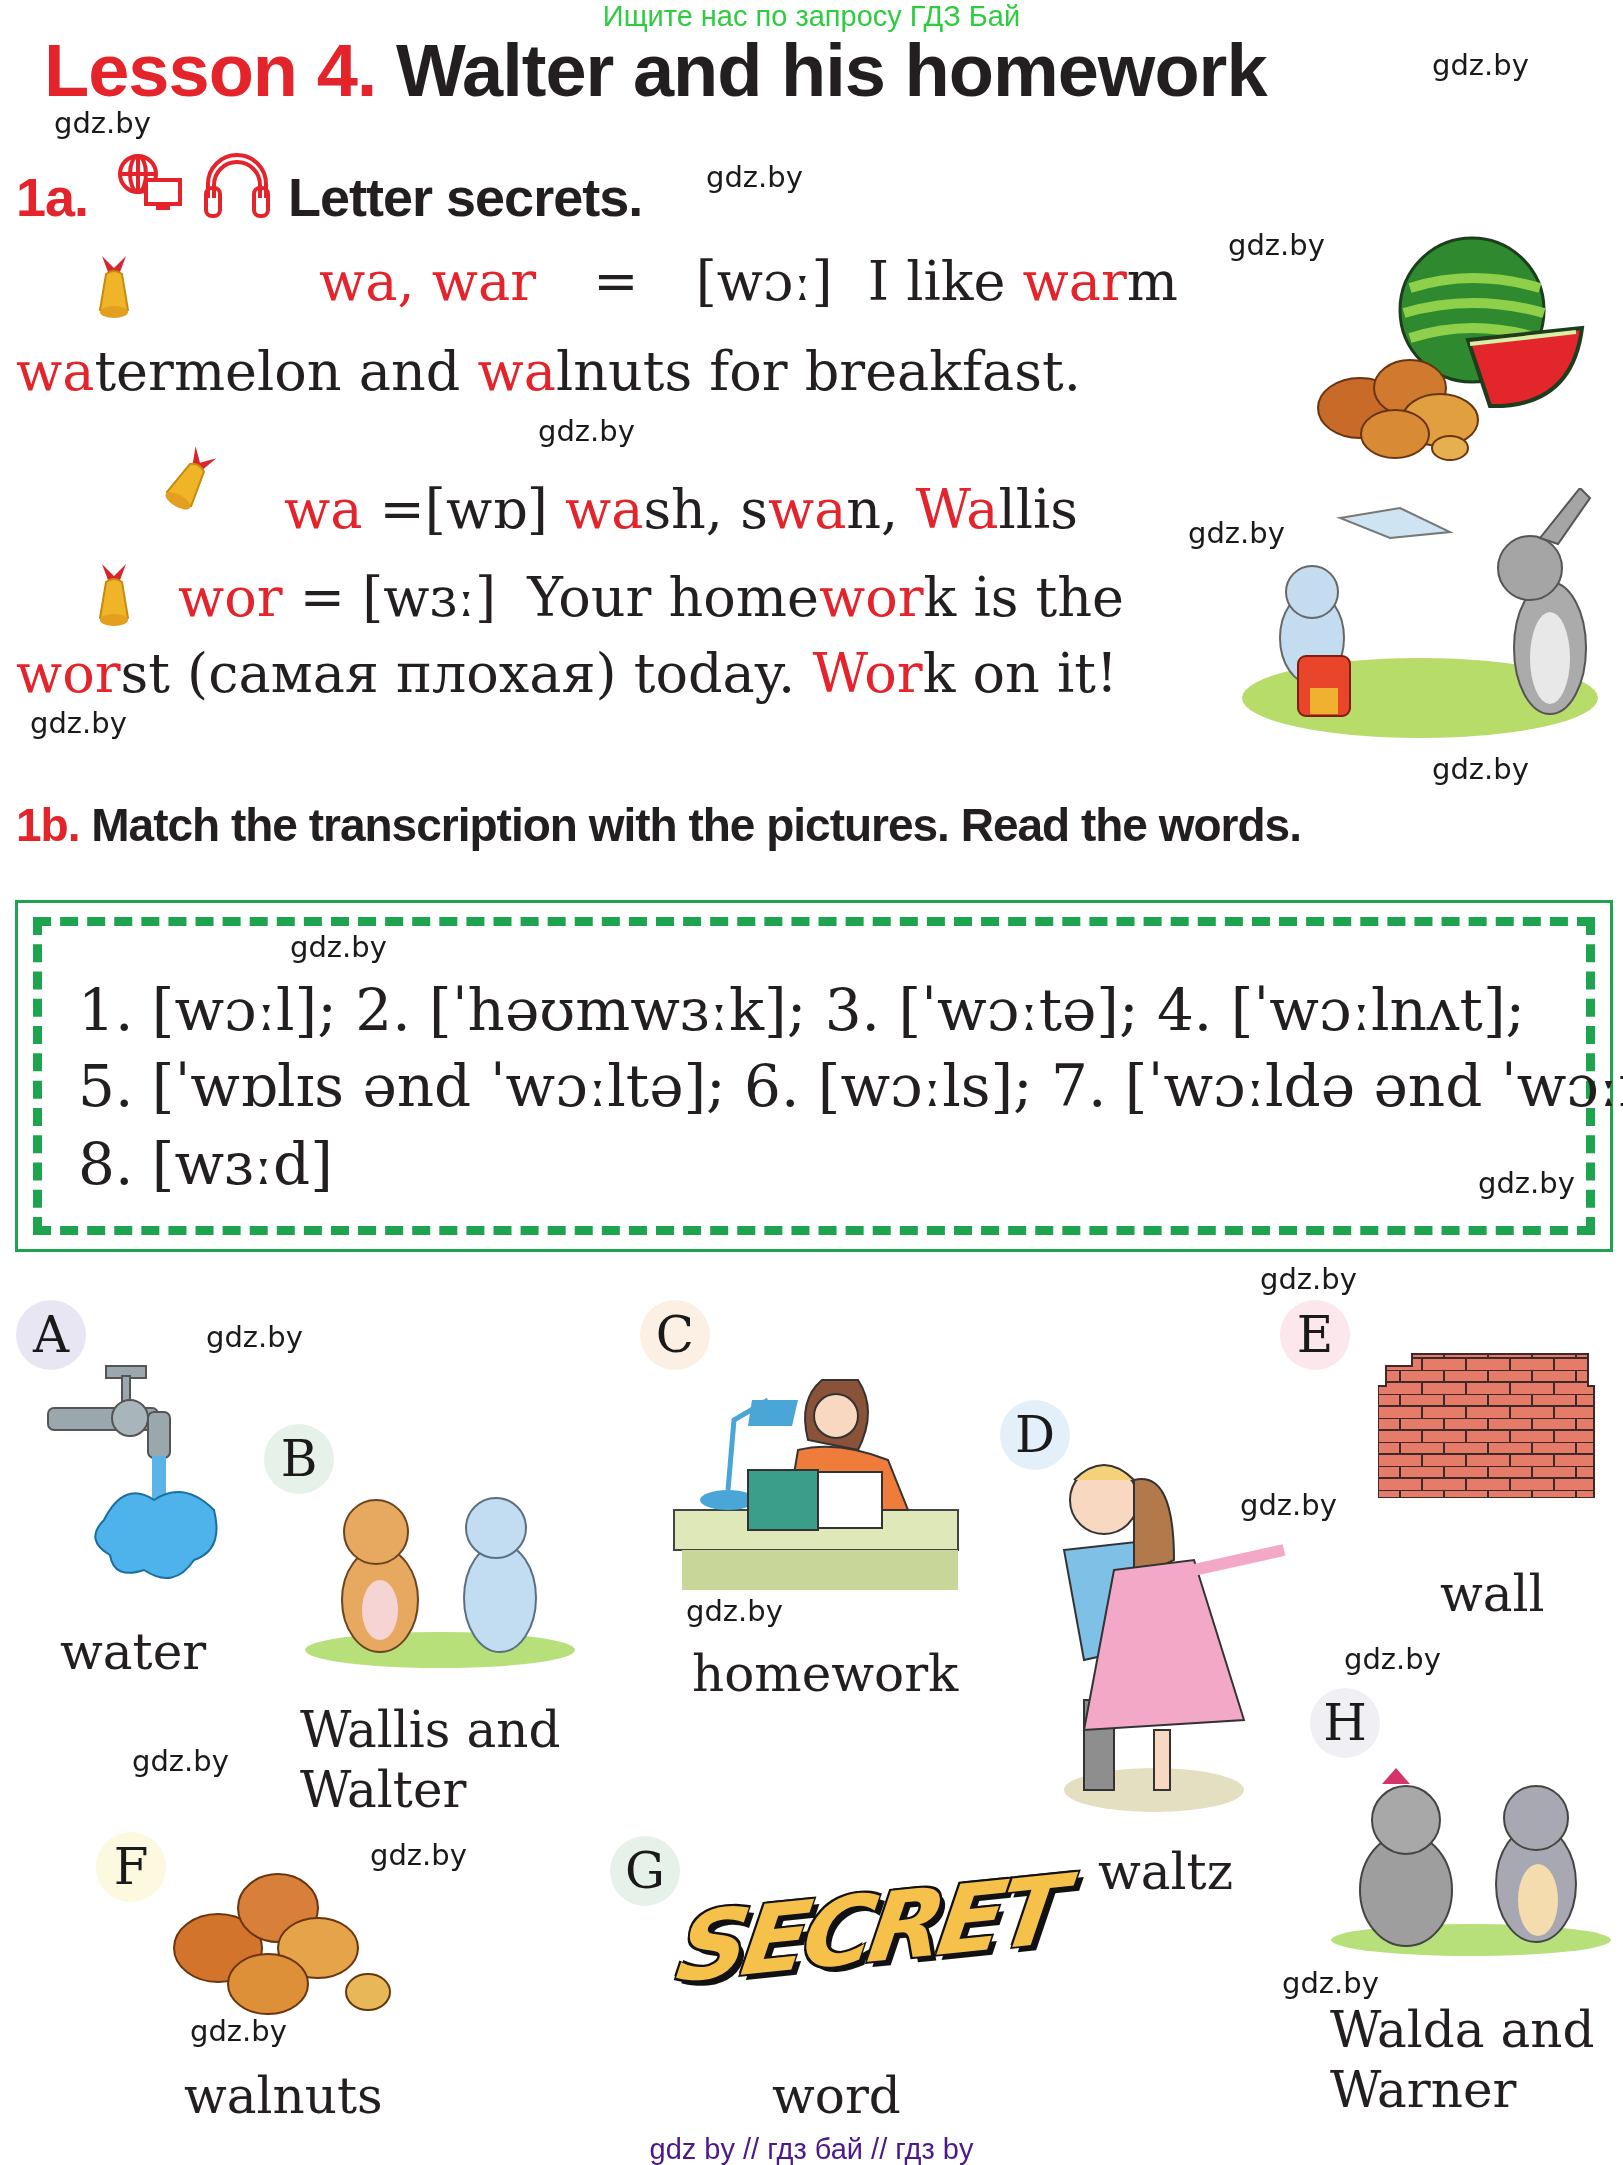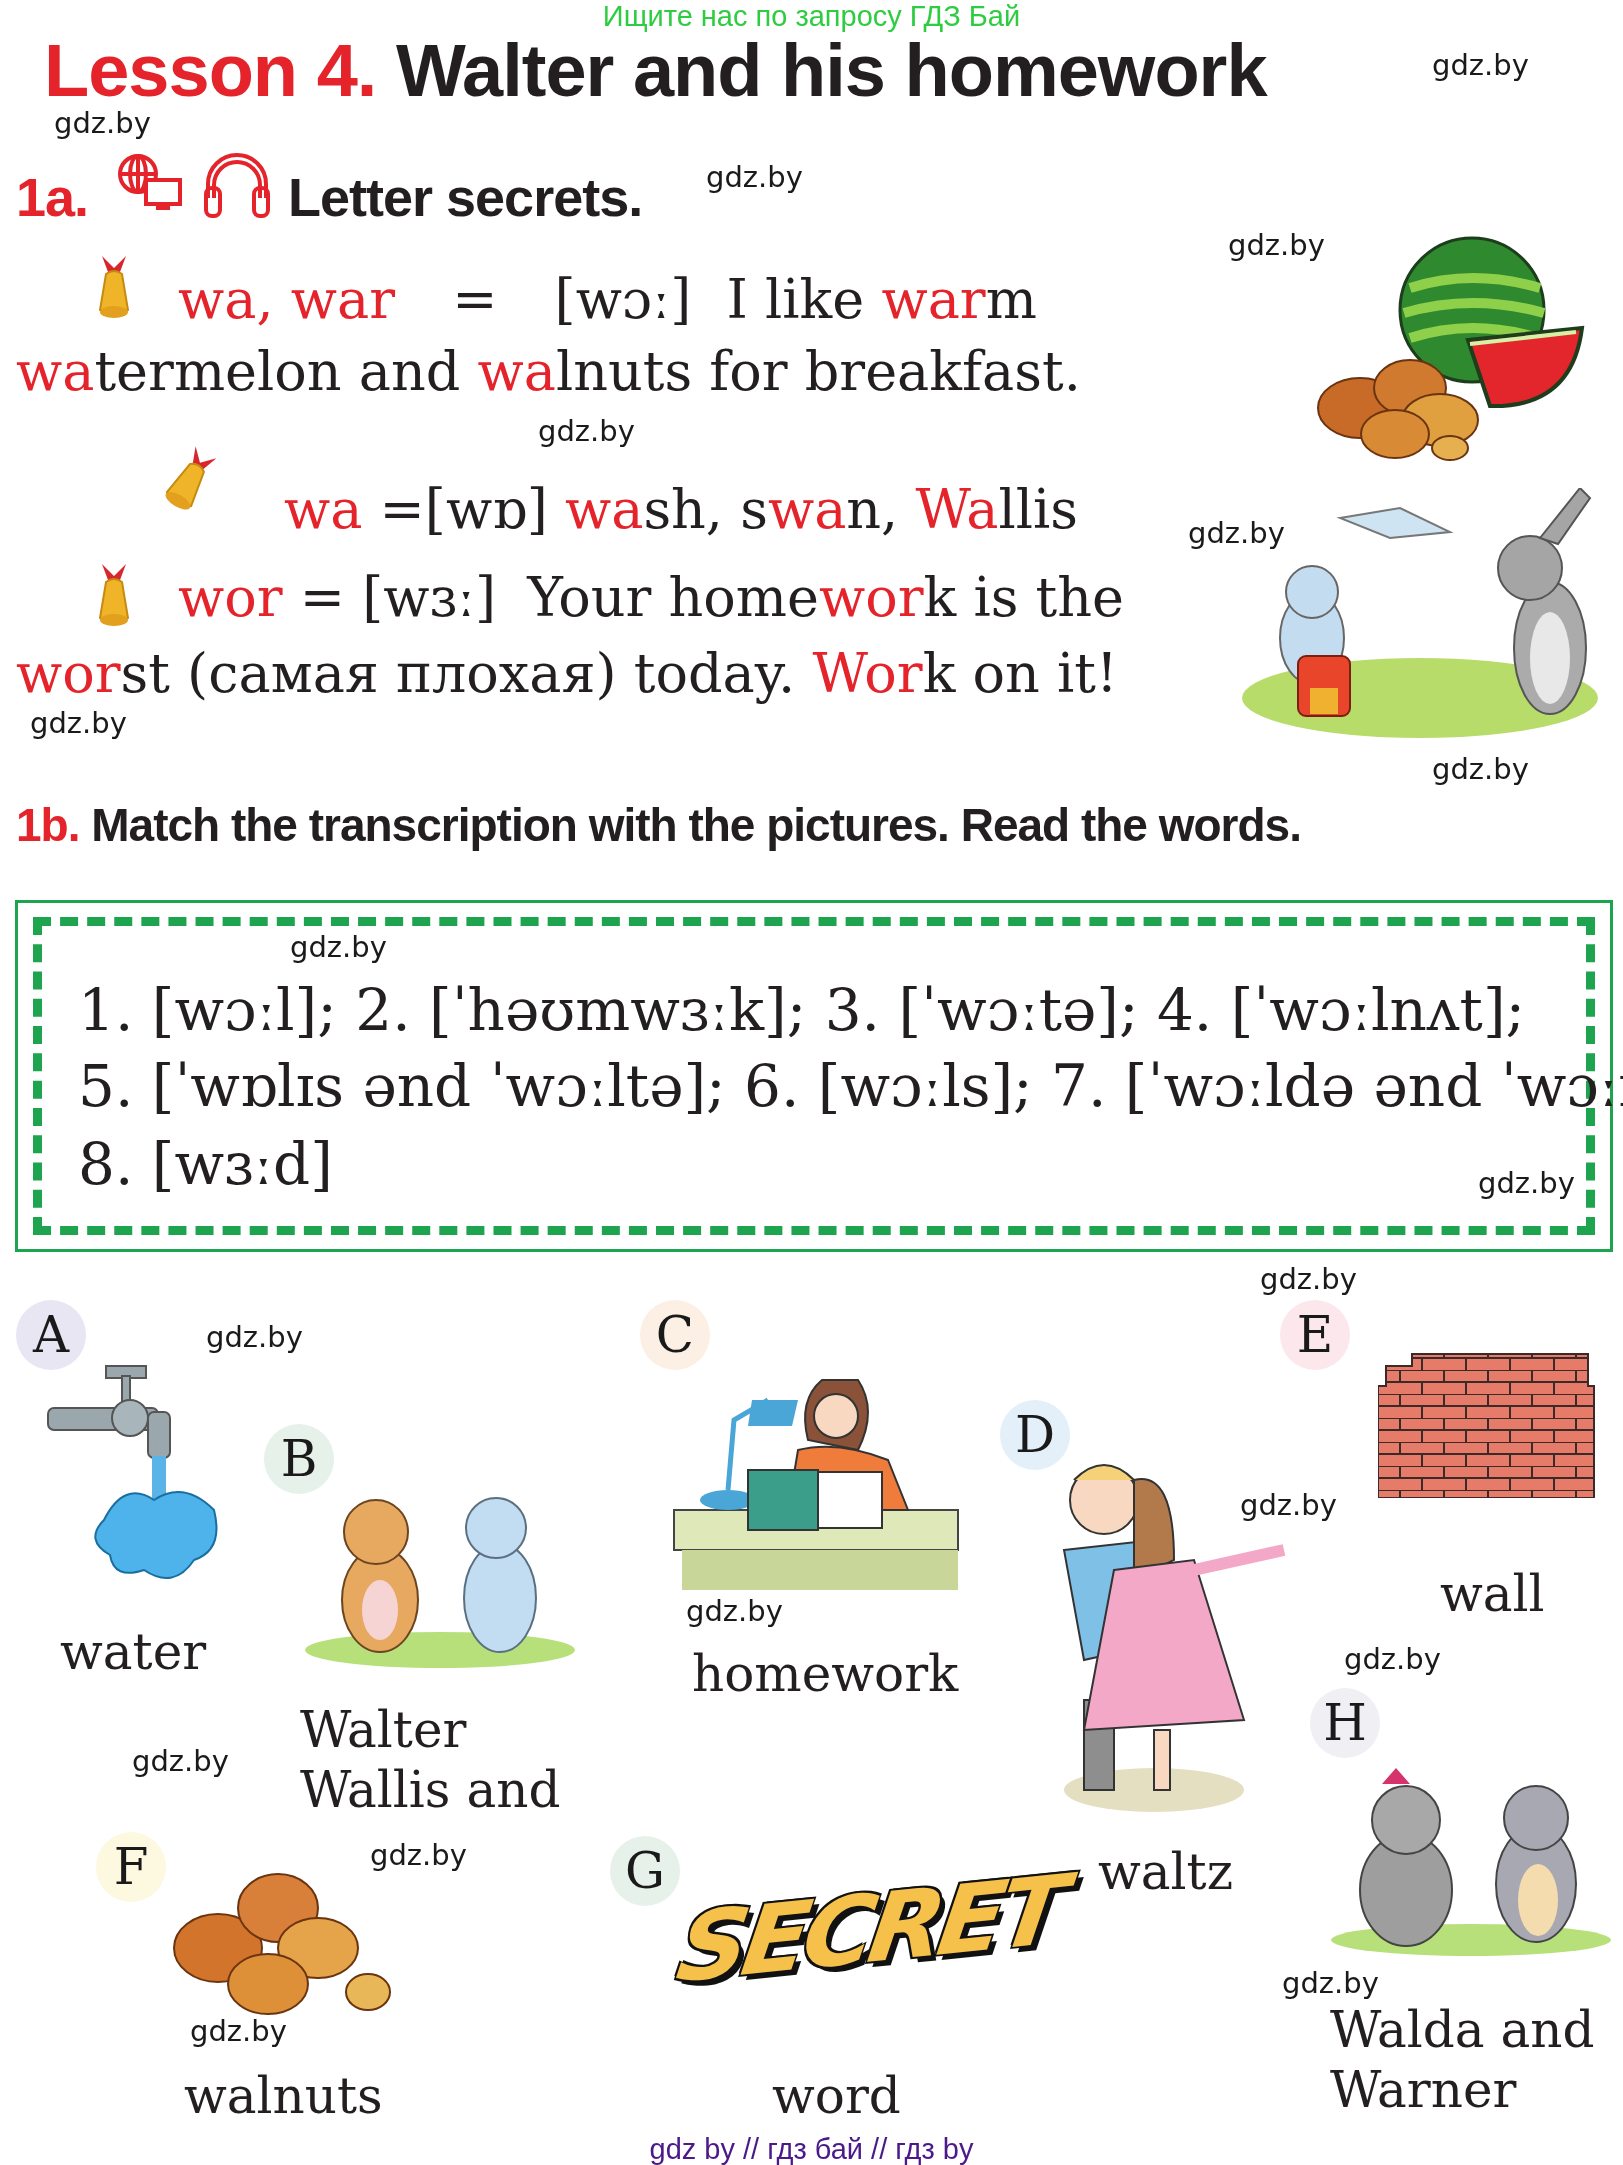--- a/index.html
+++ b/index.html
@@ -73,21 +73,21 @@
     <path d="M22 26 Q30 20 38 26 L44 62 Q30 72 16 62 Z" fill="#f0b429" stroke="#c58a0e" stroke-width="2"></path>
     <ellipse cx="30" cy="64" rx="14" ry="6" fill="#e2a01e"></ellipse>
   </g>
 </svg>
 <svg class="bell" style="left:84px; top:556px;" viewBox="0 0 60 80">
   <path d="M18 8 L30 20 L42 8 L36 24 L24 24 Z" fill="#d8262f"></path>
   <path d="M22 26 Q30 20 38 26 L44 62 Q30 72 16 62 Z" fill="#f0b429" stroke="#c58a0e" stroke-width="2"></path>
   <ellipse cx="30" cy="64" rx="14" ry="6" fill="#e2a01e"></ellipse>
 </svg>
 
-<div class="line" style="left:178px; top:268px; width:1000px;">
+<div class="line" style="left:178px; top:250px; width:1000px;text-align:right;">
   <span class="red">wa, war</span>
   <span style="margin:0 40px;">=</span>
   <span>[wɔː]</span>
   <span style="margin-left:18px;"><span>I like </span><span class="red">war</span><span>m</span></span>
 </div>
 <div class="line" style="left:16px; top:340px;">
   <span class="red">wa</span><span>termelon and </span><span class="red">wa</span><span>lnuts for breakfast.</span>
 </div>
 
 <div class="line" style="left:284px; top:478px;">
@@ -160,22 +160,22 @@
 <div class="circle" style="left:264px; top:1424px; background:#e6f1ea;">B</div>
 <svg class="pic" style="left:300px; top:1470px;" width="280" height="200" viewBox="0 0 280 200">
   <ellipse cx="140" cy="180" rx="135" ry="18" fill="#b8e07a"></ellipse>
   <ellipse cx="80" cy="130" rx="38" ry="52" fill="#e7a860" stroke="#6b4420" stroke-width="2"></ellipse>
   <circle cx="76" cy="62" r="32" fill="#e7a860" stroke="#6b4420" stroke-width="2"></circle>
   <ellipse cx="80" cy="140" rx="18" ry="30" fill="#f6d4d4"></ellipse>
   <ellipse cx="200" cy="128" rx="36" ry="54" fill="#c2dcf2" stroke="#5a6f80" stroke-width="2"></ellipse>
   <circle cx="196" cy="58" r="30" fill="#c2dcf2" stroke="#5a6f80" stroke-width="2"></circle>
 </svg>
 <div class="word" style="left:300px; top:1700px; width:290px;">
+  <div>Wallis and</div>
   <div>Walter</div>
-  <div>Wallis and</div>
 </div>
 <div class="wm" style="left:132px; top:1744px;">gdz.by</div>
 
 <div class="circle" style="left:640px; top:1300px; background:#fcefe4;">C</div>
 <svg class="pic" style="left:668px; top:1360px;" width="296" height="250" viewBox="0 0 296 250">
   <path d="M6 150 L290 150 L290 190 L6 190 Z" fill="#dfe8b8" stroke="#444" stroke-width="2"></path>
   <rect x="14" y="190" width="276" height="40" fill="#c9d69a"></rect>
   <path d="M154 20 Q130 40 140 80 L190 90 Q210 50 190 20 Z" fill="#8a5238" stroke="#333" stroke-width="2"></path>
   <circle cx="168" cy="56" r="22" fill="#f8d8c0" stroke="#333" stroke-width="2"></circle>
   <path d="M130 90 Q170 80 220 100 L240 150 L120 150 Z" fill="#f07c3c" stroke="#333" stroke-width="2"></path>

